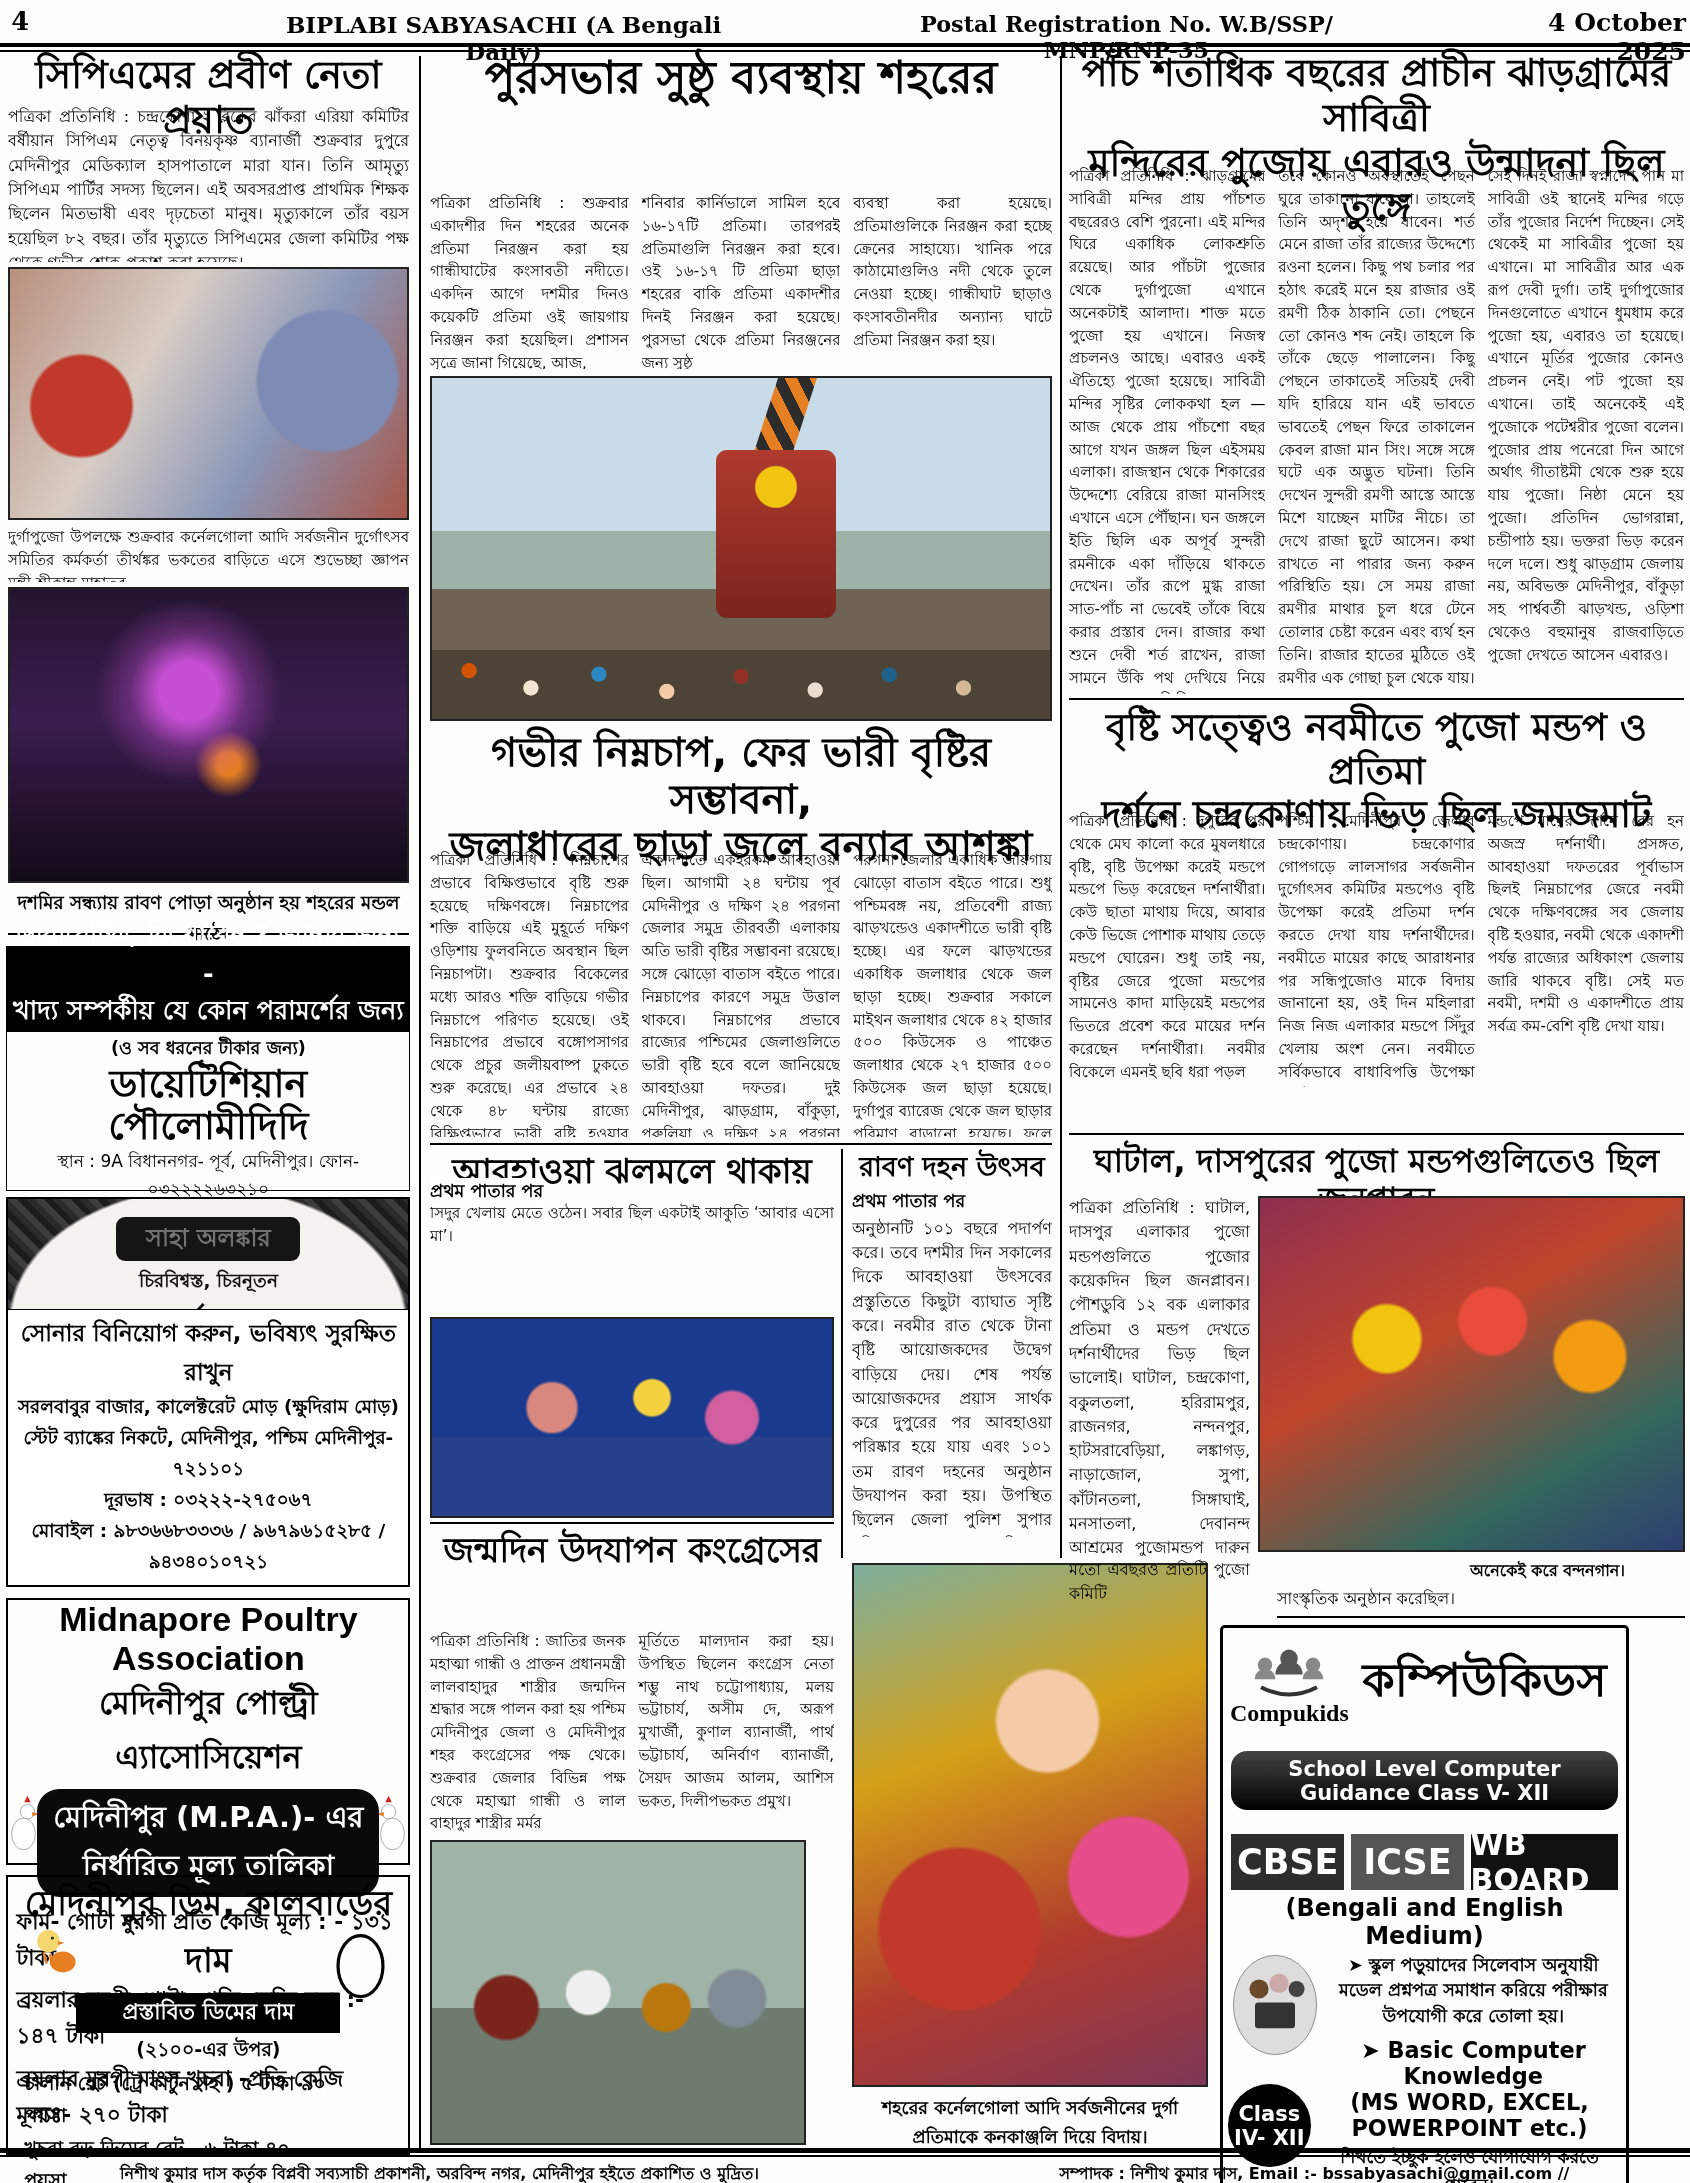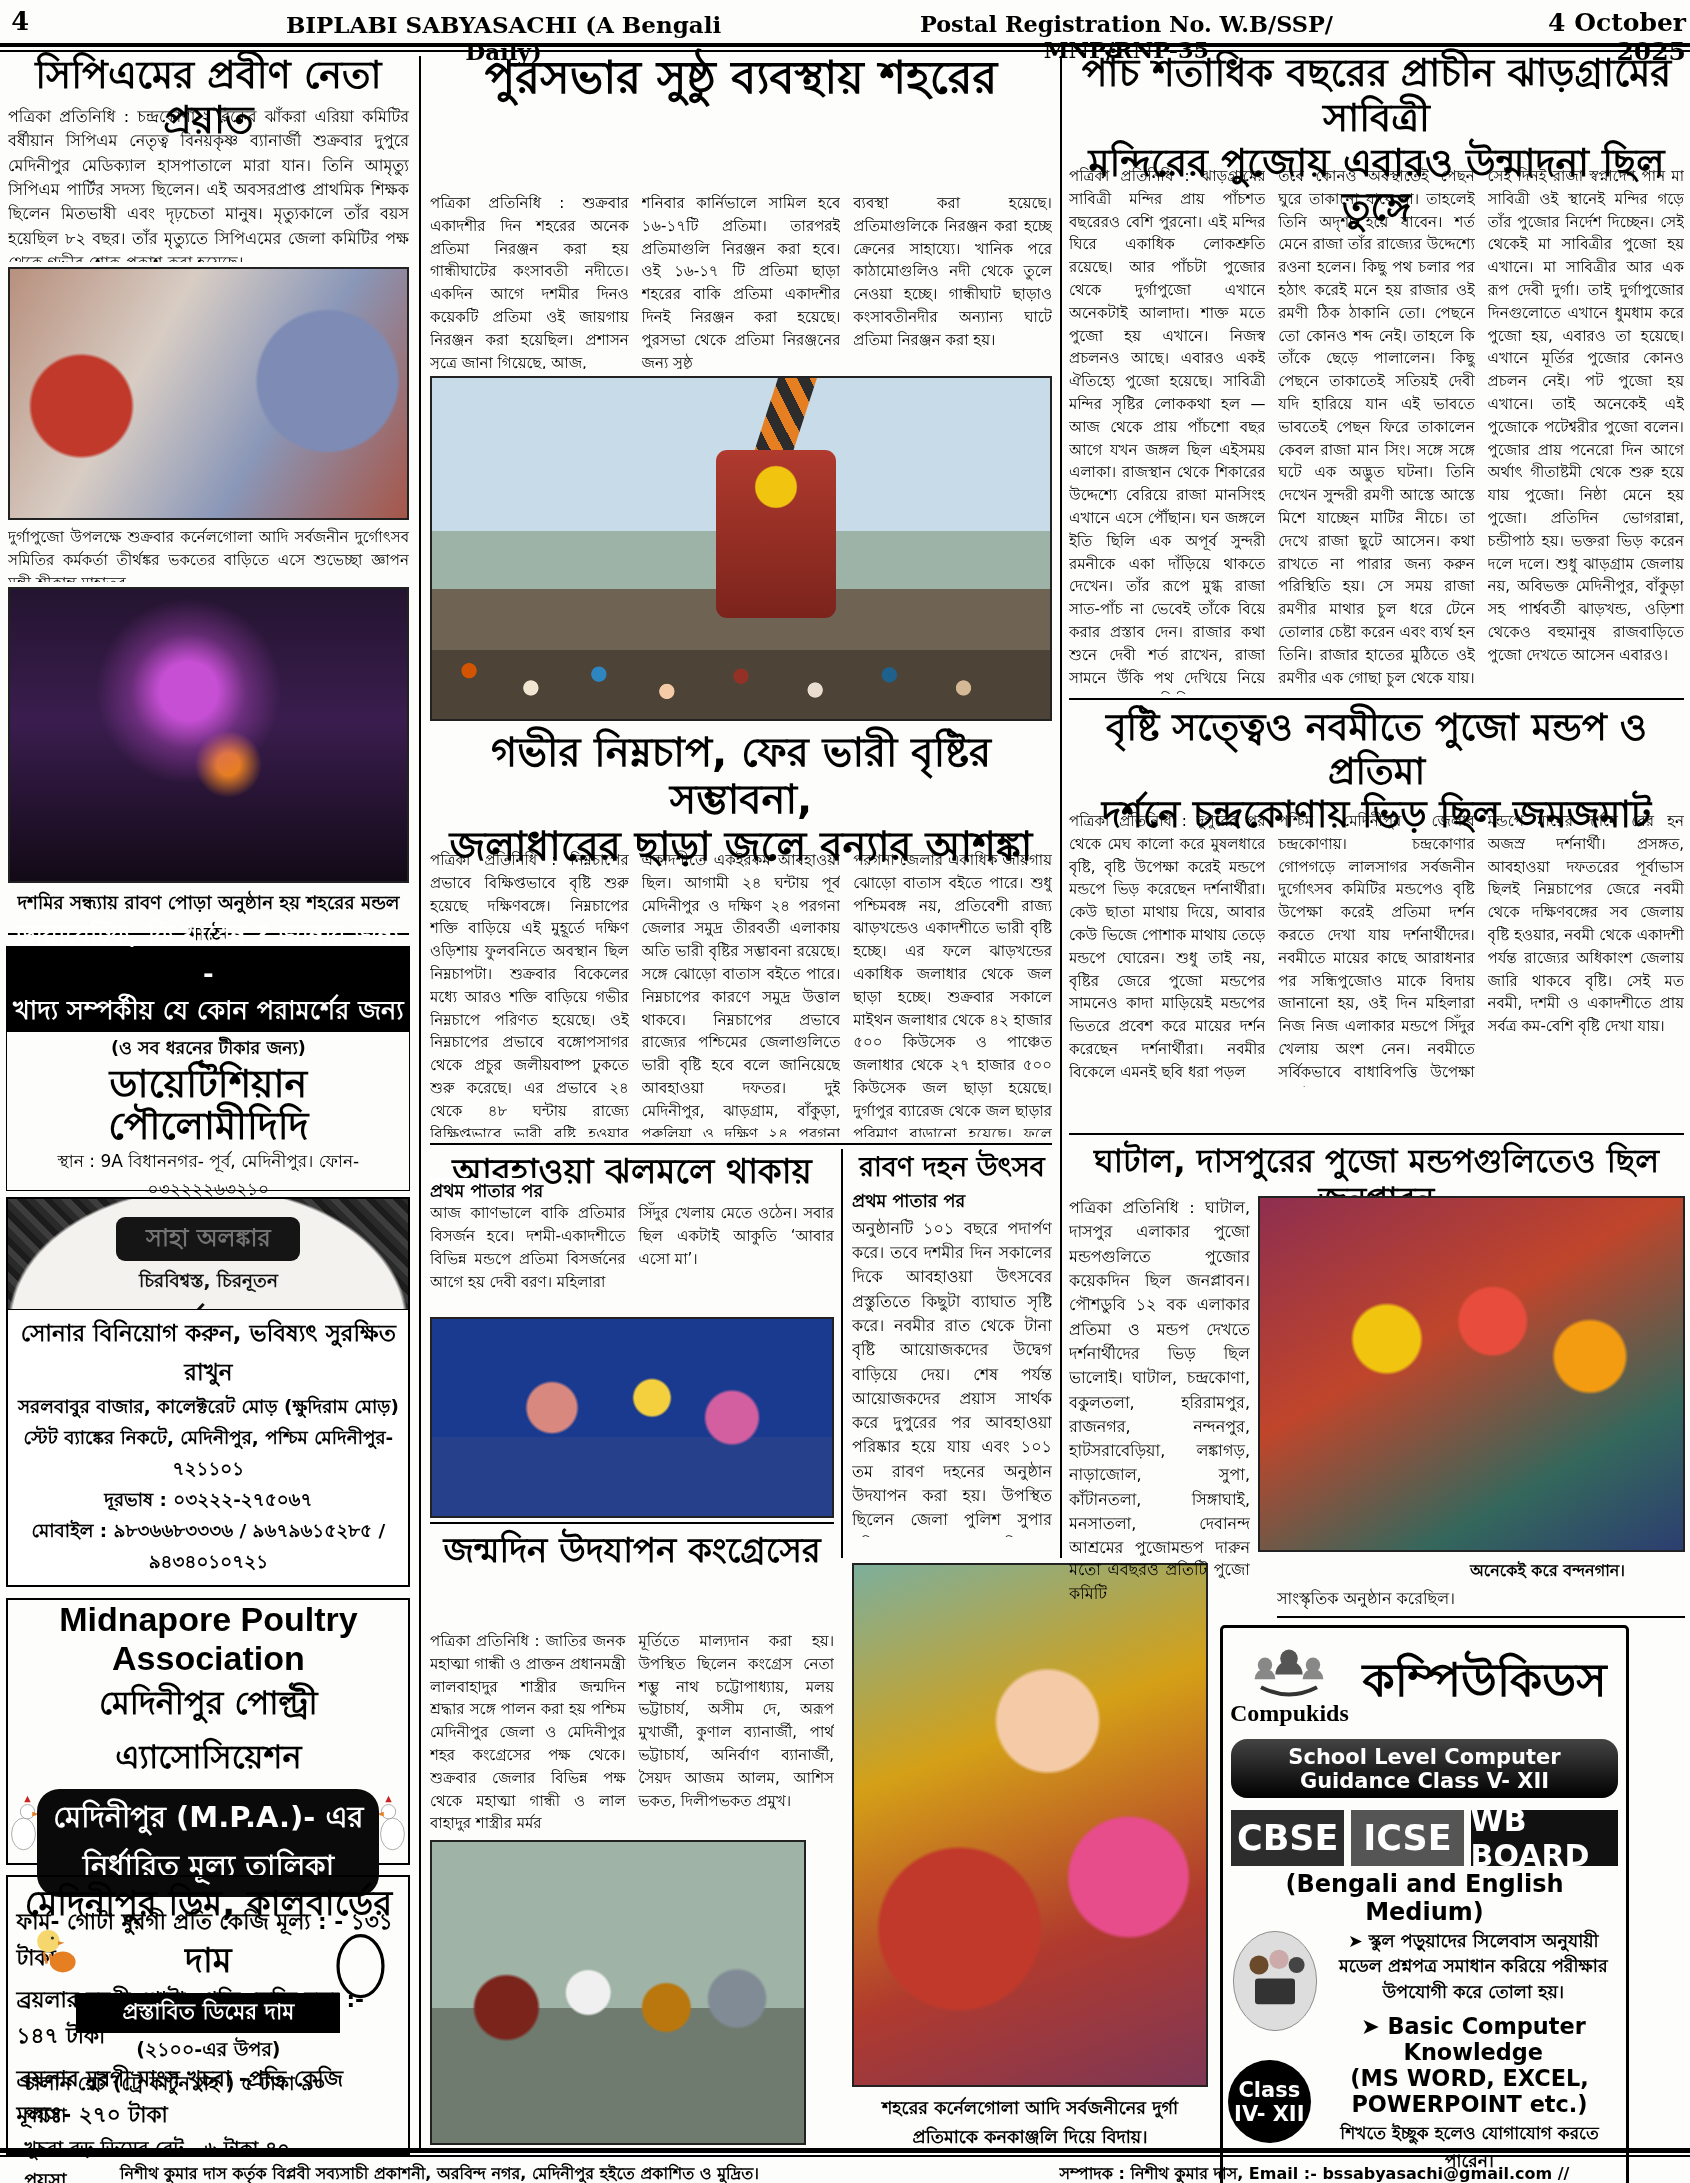--- a/index.html
+++ b/index.html
@@ -156,21 +156,20 @@
     <div class="col body-t">পরগনা জেলার একাধিক জায়গায় ঝোড়ো বাতাস বইতে পারে। শুধু পশ্চিমবঙ্গ নয়, প্রতিবেশী রাজ্য ঝাড়খন্ডেও একাদশীতে ভারী বৃষ্টি হচ্ছে। এর ফলে ঝাড়খন্ডের একাধিক জলাধার থেকে জল ছাড়া হচ্ছে। শুক্রবার সকালে মাইথন জলাধার থেকে ৪২ হাজার ৫০০ কিউসেক ও পাঞ্চেত জলাধার থেকে ২৭ হাজার ৫০০ কিউসেক জল ছাড়া হয়েছে। দুর্গাপুর ব্যারেজ থেকে জল ছাড়ার পরিমাণ বাড়ানো হয়েছে। ফলে পশ্চিমবঙ্গের বিভিন্ন জেলায় বন্যার আশঙ্কা রয়েছে।</div>
   </div>
 
   <div class="abs hrule" style="left:430px;top:1143px;width:622px;"></div>
   <div class="abs vrule" style="left:841px;top:1149px;height:409px;"></div>
 
   <div class="abs" style="left:430px;top:1151px;width:404px;">
     <div class="hl" style="font-size:34px;">আবহাওয়া ঝলমলে থাকায়</div>
     <div style="position:absolute;left:0;top:27px;font-size:17.6px;font-weight:bold;background:#fff;">প্রথম পাতার পর</div>
     <div class="cols" style="margin-top:11.2px;height:121px;">
-      <div class="col body-t">আজ কার্ণিভালে বাকি প্রতিমার বিসর্জন হবে। দশমী-একাদশীতে বিভিন্ন মন্ডপে প্রতিমা বিসর্জনের আগে হয় দেবী বরণ। মহিলারা</div>
       <div class="col body-t">সিঁদুর খেলায় মেতে ওঠেন। সবার ছিল একটাই আকুতি ‘আবার এসো মা’।</div>
     </div>
   </div>
   <div class="abs ph" style="left:430px;top:1317px;width:404px;height:201px;background:
       radial-gradient(circle at 30% 45%, #d98880 0 8%, transparent 9%),
       radial-gradient(circle at 55% 40%, #f4d03f 0 7%, transparent 8%),
       radial-gradient(circle at 75% 50%, #d35fa0 0 8%, transparent 9%),
       linear-gradient(180deg,#1a3a8f 0 60%,#27408b 60% 100%);"></div>
 
   <div class="abs" style="left:852px;top:1151px;width:200px;">
@@ -245,21 +244,21 @@
           <circle cx="25" cy="32" r="9" fill="#888"></circle>
             <path d="M12 50 a13 13 0 0 1 26 0z" fill="#888"></path>
           <circle cx="85" cy="32" r="9" fill="#888"></circle>
             <path d="M72 50 a13 13 0 0 1 26 0z" fill="#888"></path>
           <path d="M20 60 q35 18 70 0" stroke="#333" stroke-width="5" fill="none"></path>
         </svg>
         <div style="font-size:24px;font-weight:bold;font-family:'Liberation Serif',serif;">Compukids</div>
       </div>
       <div style="flex:1;text-align:center;font-size:46px;font-weight:bold;">কম্পিউকিডস</div>
     </div>
-    <div style="margin:12px 8px;background:linear-gradient(180deg,#444,#000);border-radius:16px;color:#fff;text-align:center;font-size:21px;font-weight:bold;padding:5.6px 0;">School Level Computer Guidance Class V- XII</div>
+    <div style="margin:24px 8px;background:linear-gradient(180deg,#444,#000);border-radius:16px;color:#fff;text-align:center;font-size:21px;font-weight:bold;padding:5.6px 0;">School Level Computer Guidance Class V- XII</div>
     <div style="display:flex;gap:6.4px;margin:3.2px 8px;height:56px;">
       <div class="board" style="flex:1;background:#2d2d2d;">CBSE</div>
       <div class="board" style="flex:1;background:#555;">ICSE</div>
       <div class="board" style="flex:1.3;background:#111;font-size:30px;">WB BOARD</div>
     </div>
     <div style="text-align:center;font-size:24px;font-weight:bold;">(Bengali and English Medium)</div>
     <div style="display:flex;margin-top:3.2px;">
       <div style="width:104px;text-align:center;">
         <svg width="88" height="104" viewBox="0 0 110 130">
             <ellipse cx="55" cy="65" rx="52" ry="62" fill="#ddd" stroke="#777"></ellipse>

